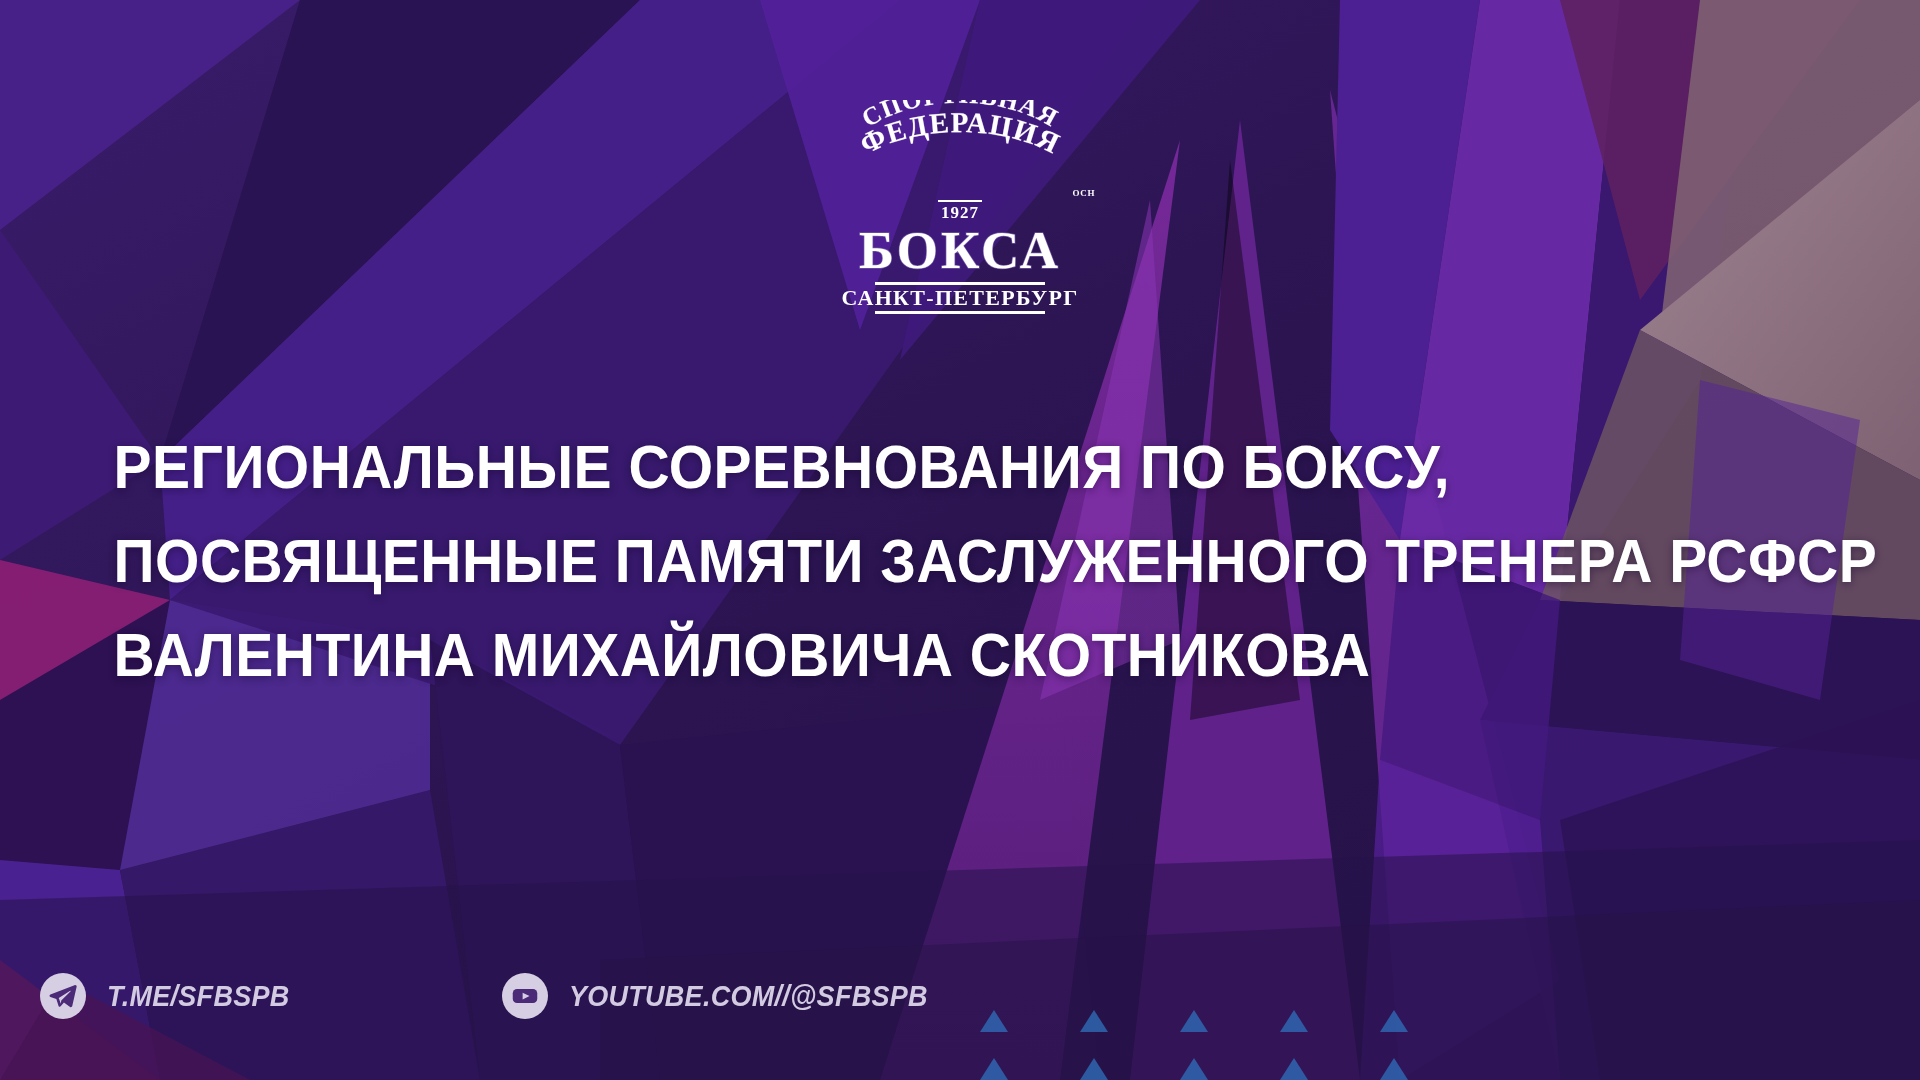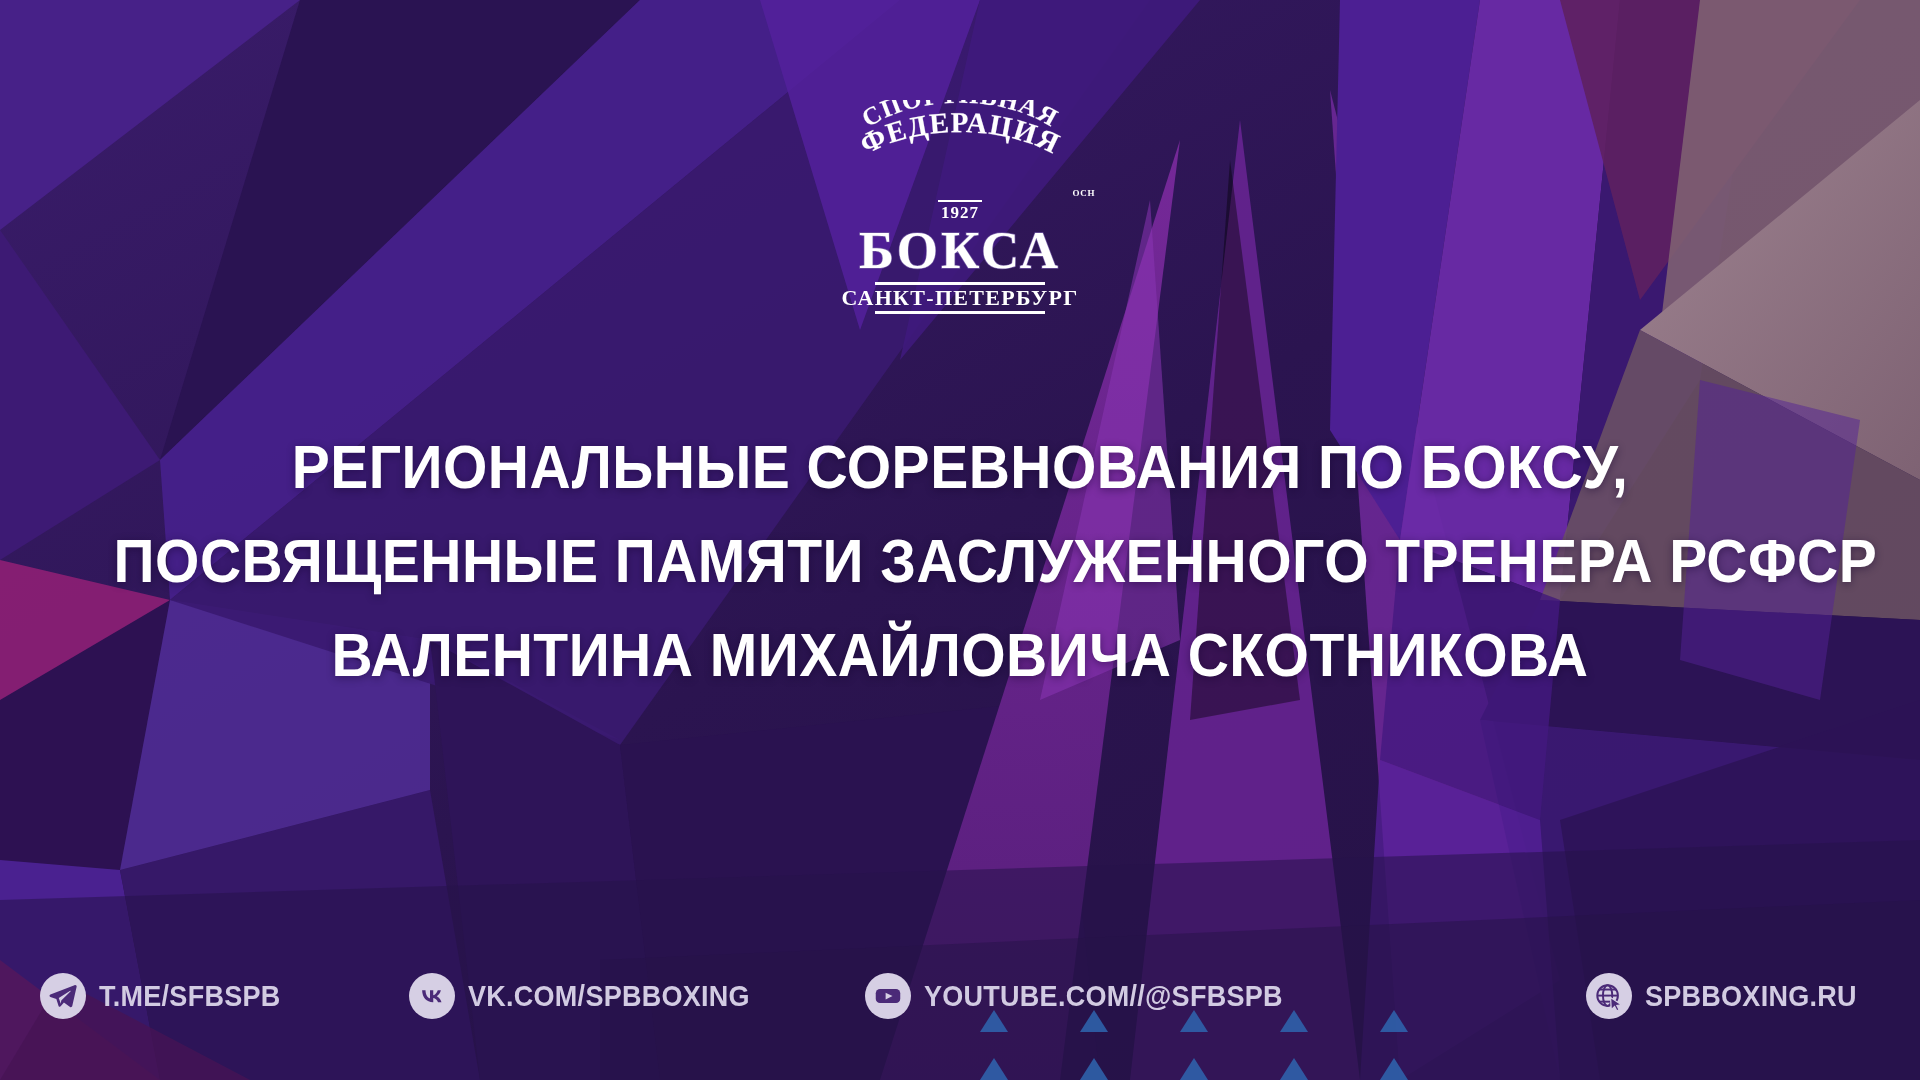--- a/index.html
+++ b/index.html
@@ -123,21 +123,20 @@
     background: #ffffff;
     margin: 3px auto 0 auto;
   }
 
   
   #title-block {
     position: absolute;
     left: 0;
     right: 0;
     top: 420px;
-    text-align: center;
     padding: 0 40px;
     box-sizing: border-box;
   }
 
   .title-line {
     display: block;
     color: #ffffff;
     font-family: "Liberation Sans", sans-serif;
     font-weight: bold;
     font-size: 62px;
@@ -158,22 +157,23 @@
     height: 52px;
     display: flex;
     align-items: center;
     padding: 0 40px;
     box-sizing: border-box;
   }
 
   .social-item {
     display: flex;
     align-items: center;
-    gap: 13px;
+    gap: 21px;
     white-space: nowrap;
+    font-style: italic;
   }
 
   .social-icon {
     width: 46px;
     height: 46px;
     border-radius: 50%;
     background: #d6cfe4;
     display: flex;
     align-items: center;
     justify-content: center;
@@ -325,53 +325,30 @@
       <span class="social-icon">
         <svg width="30" height="30" viewBox="0 0 24 24">
           <path d="M21.2 3.3 1.9 10.8c-.9.35-.88 1.63.03 1.95l4.74 1.66 1.78 5.5c.24.75 1.2.93 1.7.33l2.6-3.1 4.9 3.62c.66.49 1.6.12 1.76-.69L22.9 4.5c.18-.9-.72-1.6-1.7-1.2zM8.6 13.6l9.2-5.75c.28-.17.56.2.33.43l-7.3 7.05a1 1 0 0 0-.3.6l-.28 2.2-1.65-4.53z" fill="#4b2a78"></path>
         </svg>
       </span>
       <span class="social-label">T.ME/SFBSPB</span>
     </div>
 
     <div class="gap-a"></div>
 
-    <div class="social-item">
-      <span class="social-icon">
-        <svg width="30" height="30" viewBox="0 0 24 24">
-          <path d="M12.8 16.9c-5.2 0-8.6-3.7-8.7-9.5h2.7c.1 4.3 2.1 6.1 3.6 6.5V7.4h2.6v3.9c1.5-.16 3-1.9 3.6-3.9h2.5c-.43 2.4-2.1 4.1-3.3 4.8 1.2.6 3.1 2.1 3.8 4.7h-2.8c-.56-1.8-1.95-3.2-3.8-3.4v3.4h-.2z" fill="#4b2a78"></path>
-        </svg>
-      </span>
-      <span class="social-label">VK.COM/SPBBOXING</span>
-    </div>
 
     <div class="gap-b"></div>
 
     <div class="social-item">
       <span class="social-icon">
         <svg width="30" height="30" viewBox="0 0 24 24">
           <rect x="2.2" y="6.4" width="19.6" height="11.2" rx="3.4" fill="#4b2a78"></rect>
           <polygon points="10.1,9.3 15.6,12 10.1,14.7" fill="#d6cfe4"></polygon>
         </svg>
       </span>
       <span class="social-label">YOUTUBE.COM//@SFBSPB</span>
     </div>
 
     <div class="spacer-flex"></div>
 
-    <div class="social-item">
-      <span class="social-icon">
-        <svg width="31" height="31" viewBox="0 0 24 24">
-          <g fill="none" stroke="#4b2a78" stroke-width="1.5">
-            <circle cx="11.3" cy="11.3" r="8"></circle>
-            <ellipse cx="11.3" cy="11.3" rx="3.6" ry="8"></ellipse>
-            <line x1="3.3" y1="11.3" x2="19.3" y2="11.3"></line>
-            <line x1="4.6" y1="6.6" x2="18" y2="6.6"></line>
-            <line x1="4.6" y1="16" x2="18" y2="16"></line>
-          </g>
-          <path d="M13.6 12.8 22 18.4l-3.5.55 1.7 3.3-1.8.9-1.7-3.3-2.6 2.3z" fill="#4b2a78" stroke="#d6cfe4" stroke-width="1"></path>
-        </svg>
-      </span>
-      <span class="social-label">SPBBOXING.RU</span>
-    </div>
   </div>
 
 </div>
 
 </body></html>

